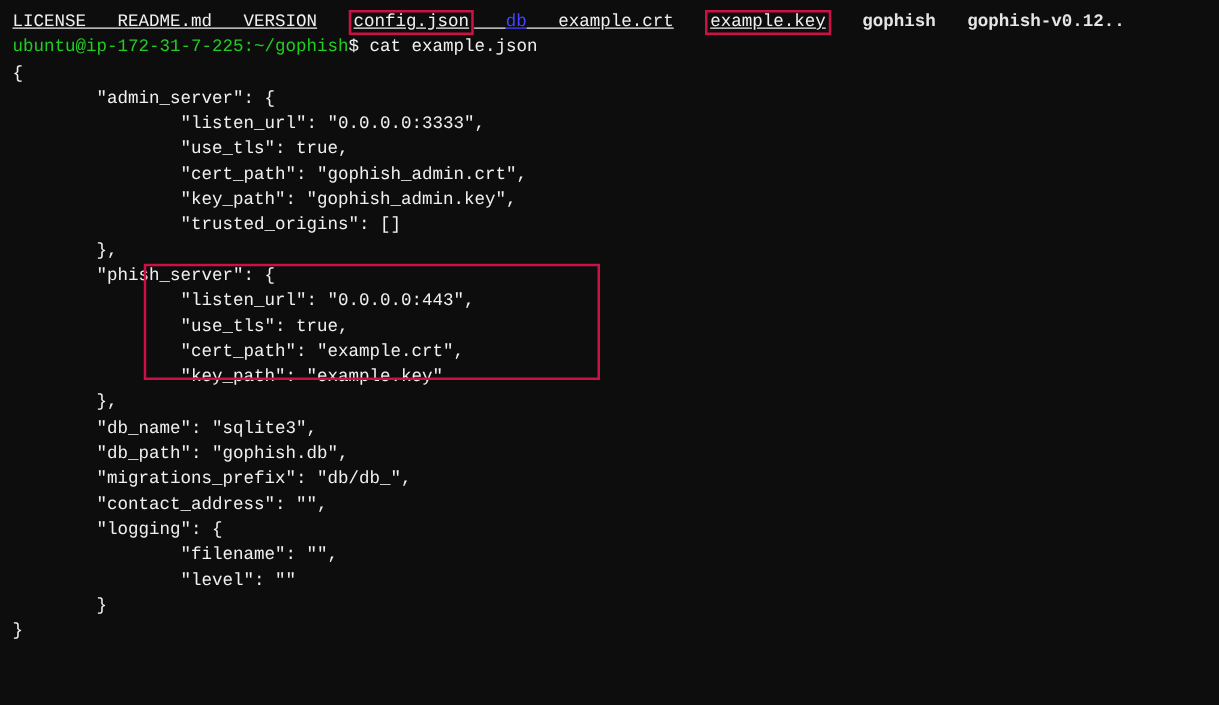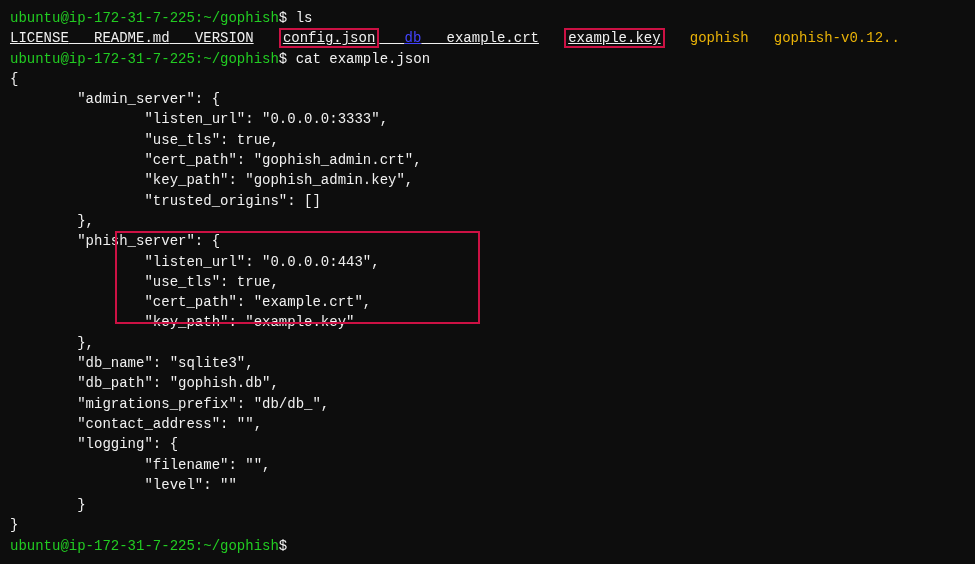--- a/index.html
+++ b/index.html
@@ -18,29 +18,28 @@
       width: 100%;
     }
     .line {
       white-space: pre;
       display: block;
     }
 
     .prompt { color: #22cc22; }
     .command { color: #f0f0f0; }
     .ls-normal { color: #f0f0f0; text-decoration: underline; }
-    .ls-green { color: #eab308; }
+    .ls-green { color: #e5e5e5; font-weight: bold; }
 
   </style>
 </head>
 <body>
 
 <div class="terminal">
   
-  <div class="line"><span class="prompt">ubuntu@ip-172-31-7-225:~/gophish</span><span class="command">$ ls</span></div>
 
   
   <div class="line"><span class="ls-normal">LICENSE</span><span class="ls-normal">   README.md</span><span class="ls-normal">   VERSION</span>   <span style="border:2px solid #cc1144; padding:0 2px;" class="ls-normal">config.json</span><span class="ls-normal">   </span><span style="color:#4444ff;" class="ls-normal">db</span><span class="ls-normal">   example.crt</span>   <span style="border:2px solid #cc1144; padding:0 2px;" class="ls-normal">example.key</span><span class="ls-green">   gophish</span><span class="ls-green">   gophish-v0.12..</span></div>
 
   
   <div class="line"><span class="prompt">ubuntu@ip-172-31-7-225:~/gophish</span><span class="command">$ cat example.json</span></div>
 
   
   <div class="line"><span>{</span></div>
   <div class="line">        "admin_server": {</div>
@@ -75,14 +74,13 @@
   <div class="line">        "db_path": "gophish.db",</div>
   <div class="line">        "migrations_prefix": "db/db_",</div>
   <div class="line">        "contact_address": "",</div>
   <div class="line">        "logging": {</div>
   <div class="line">                "filename": "",</div>
   <div class="line">                "level": ""</div>
   <div class="line">        }</div>
   <div class="line">}</div>
 
   
-  <div class="line"><span class="prompt">ubuntu@ip-172-31-7-225:~/gophish</span><span class="command">$ </span></div>
 </div>
 
 </body></html>

